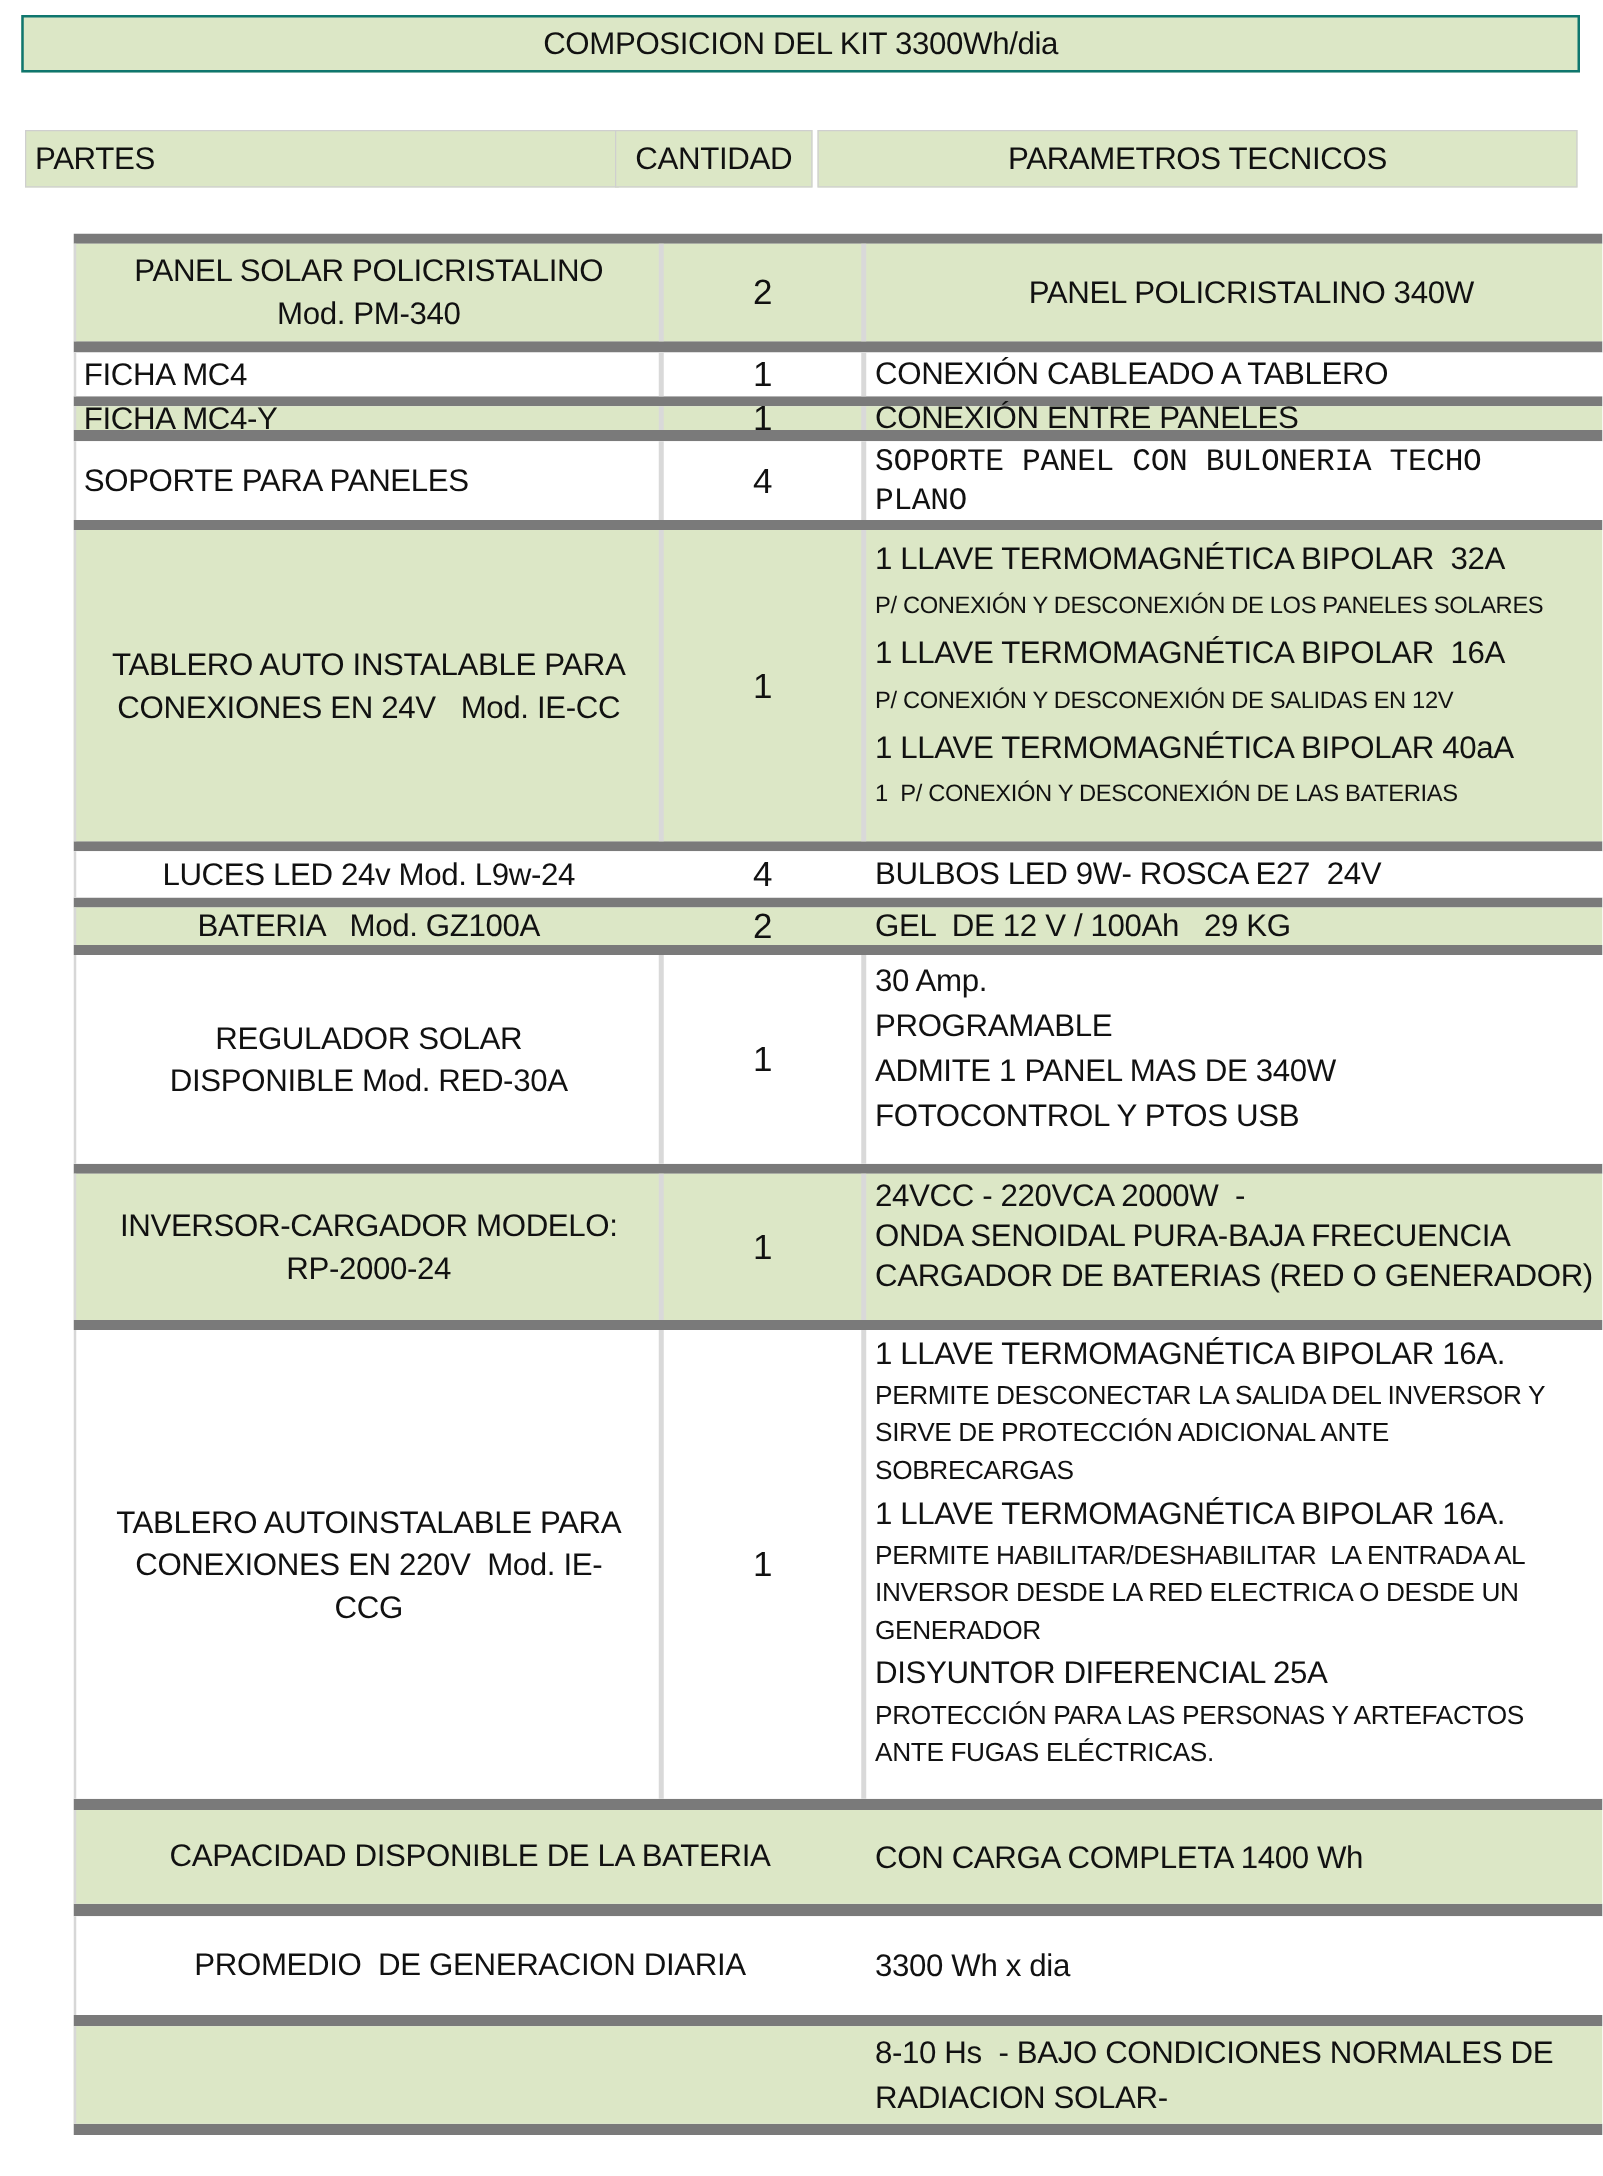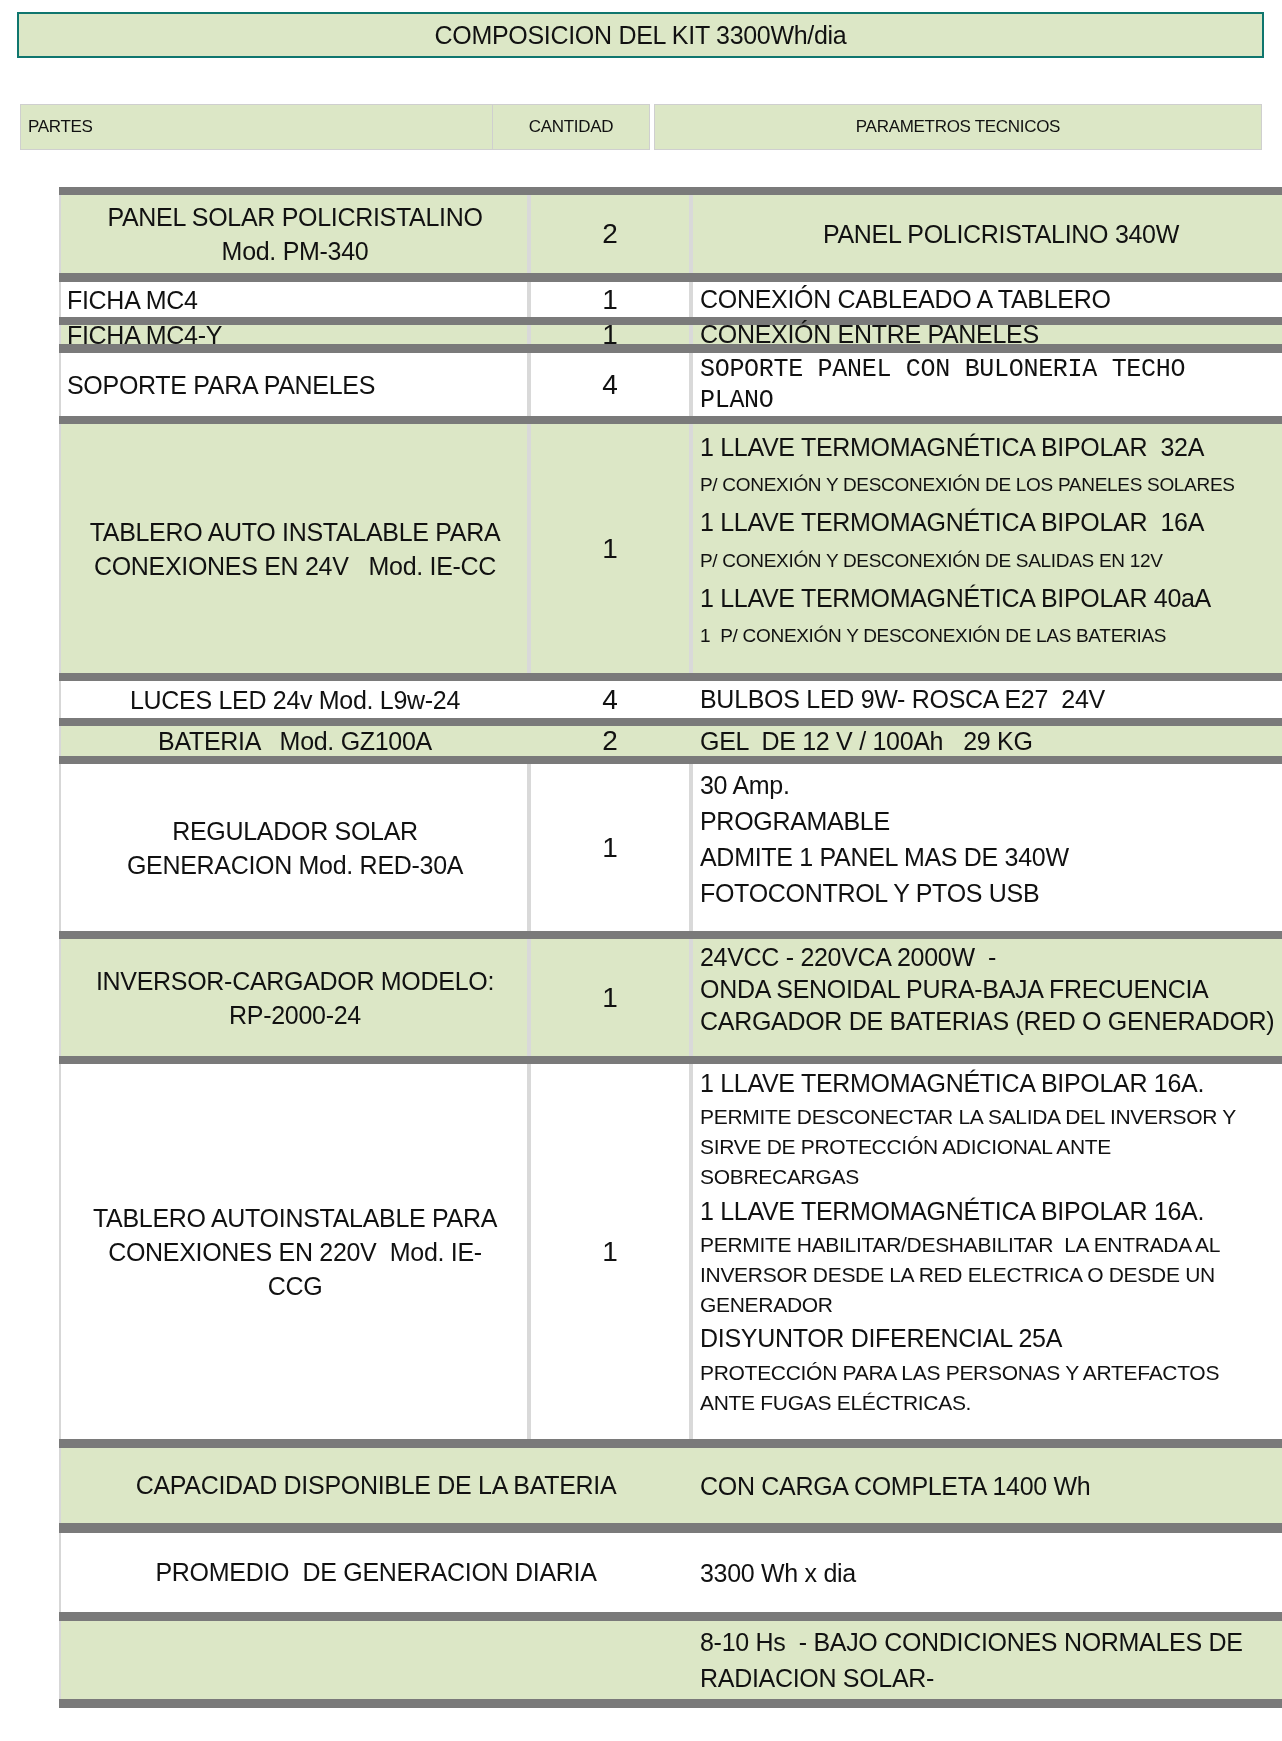--- a/index.html
+++ b/index.html
@@ -10,21 +10,21 @@
   }
   .title-bar{
     position:absolute;left:17px;top:12px;width:1243px;height:42px;
     background:#dce7c6;border:2px solid #0f766e;
     display:flex;align-items:center;justify-content:center;
     font-size:25px;white-space:pre-wrap;
   }
   .h-cell{
     position:absolute;top:104px;height:44px;background:#dce7c6;
     border:1px solid #cfcfcf;display:flex;align-items:center;
-    font-size:17px;white-space:pre-wrap;
+    font-size:25px;white-space:pre-wrap;
   }
   .h-partes{left:20px;width:466px;padding-left:7px;}
   .h-cant{left:492px;width:156px;justify-content:center;}
   .h-param{left:654px;width:606px;justify-content:center;}
   .tbl{position:absolute;left:18px;top:187px;width:1246px;margin-left:41px;}
   .hr-bar{height:8px;background:#7a7a7a;}
   .hr-bar.h9{height:9px;}
   .hr-bar.h10{height:10px;}
   .row{
     position:relative;box-sizing:border-box;width:100%;
@@ -173,21 +173,21 @@
       <div class="c2">2</div>
       <div class="c3">
         <div>GEL  DE 12 V / 100Ah   29 KG</div>
       </div>
     </div>
     <div class="hr-bar"></div>
 
     <div class="row white" style="height:167px">
       <div class="c1 ctr">
         <div>REGULADOR SOLAR</div>
-        <div>GENERACION Mod. RED-30A</div>
+        <div>DISPONIBLE Mod. RED-30A</div>
       </div>
       <div class="vsep v1"></div>
       <div class="vsep v2"></div>
       <div class="c2">1</div>
       <div class="c3 stack">
         <div>30 Amp.</div>
         <div>PROGRAMABLE</div>
         <div>ADMITE 1 PANEL MAS DE 340W</div>
         <div>FOTOCONTROL Y PTOS USB</div>
       </div>

